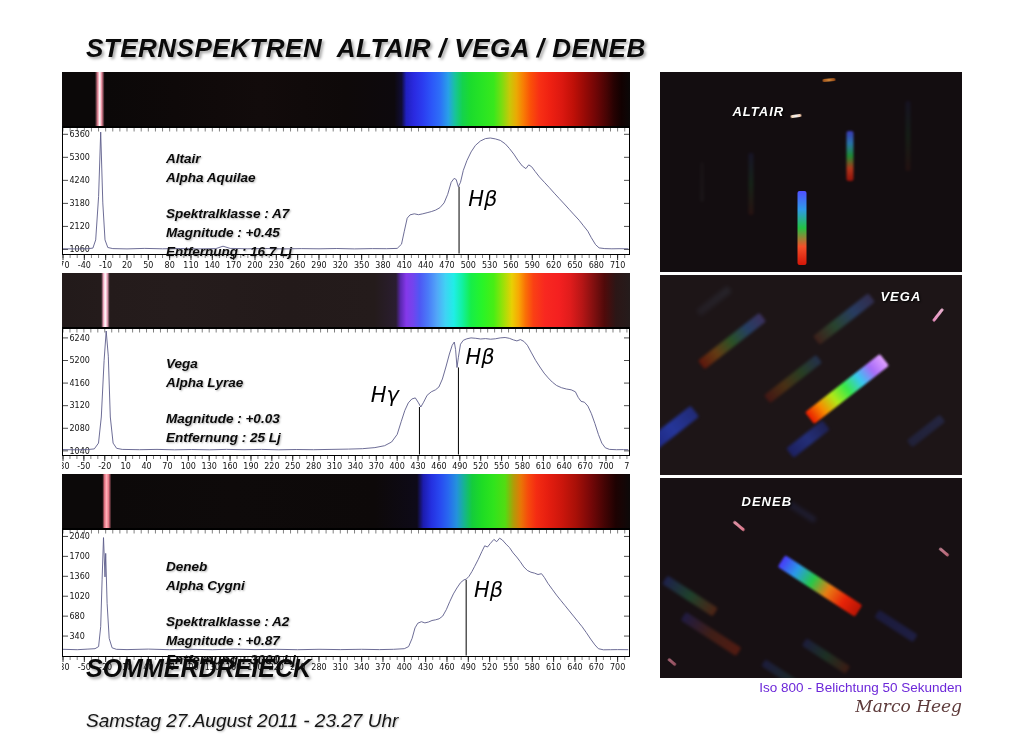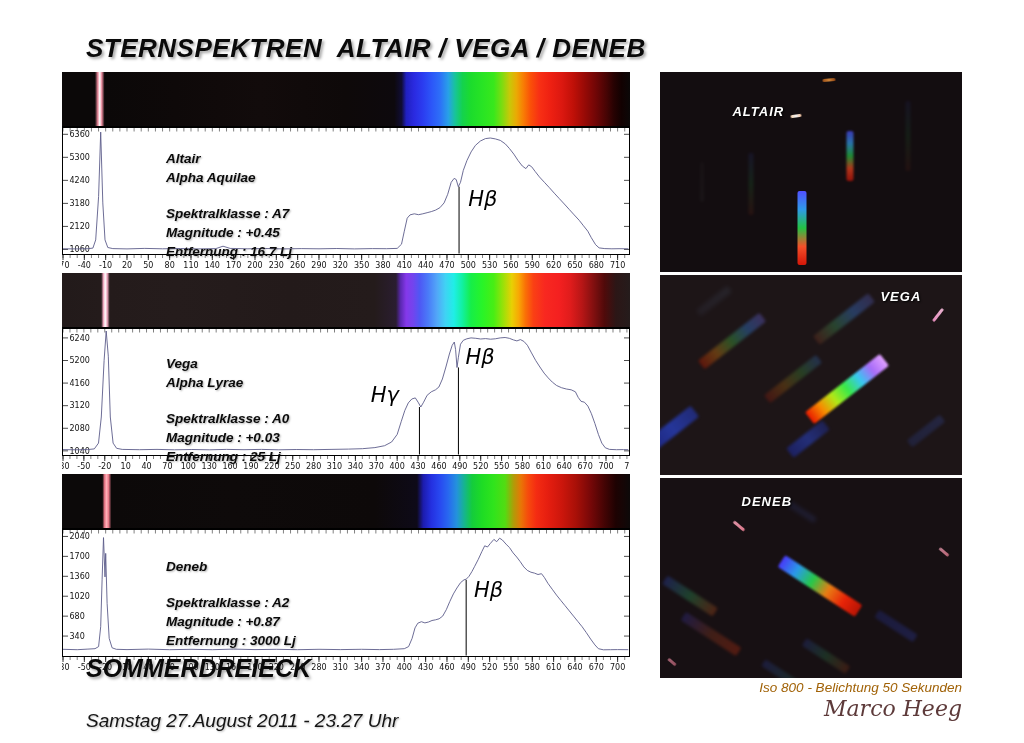--- a/index.html
+++ b/index.html
@@ -20,22 +20,22 @@
   .photo{position:relative;width:302px;height:200px;margin-bottom:3px;overflow:hidden;}
   .photo-label{position:absolute;color:#fff;font-size:13px;font-weight:bold;font-style:italic;
         letter-spacing:1px;text-shadow:1px 1px 2px #000;z-index:5;}
   .streak{position:absolute;border-radius:2px;}
   #footer-heading{position:absolute;left:86px;top:654px;font-size:25px;font-weight:bold;font-style:italic;
         color:#0a0a0a;text-shadow:2px 2px 3px rgba(0,0,0,0.35);}
   #footer-date{position:absolute;left:86px;top:710px;font-size:19px;font-style:italic;color:#151515;
         text-shadow:1px 1px 2px rgba(0,0,0,0.25);}
   #footer-right{position:absolute;right:62px;top:677px;text-align:right;}
   #footer-equipment{font-size:15px;font-style:italic;color:#151515;text-shadow:1px 1px 1px rgba(0,0,0,0.2);}
-  #footer-exposure{font-size:13.5px;font-style:italic;color:#a16207;margin-top:3px;}
-  #footer-author{font-size:22px;font-style:italic;color:#5d3a3a;margin-top:1px;
+  #footer-exposure{font-size:13.5px;color:#6d28d9;margin-top:3px;}
+  #footer-author{font-size:17px;font-style:italic;color:#5d3a3a;margin-top:1px;
         font-family:"DejaVu Serif",serif;text-align:right;}
 </style>
 </head>
 <body>
 
 <div id="page">
 
   <div id="main-title">STERNSPEKTREN  ALTAIR / VEGA / DENEB</div>
 
   <div id="left-col">
@@ -559,21 +559,20 @@
             <polyline points="1.0,121.6 13.5,121.8 25.4,121.6 32.3,120.9 36.5,115.1 39.3,89.0 42.1,32.5 44.2,3.0 46.3,28.2 48.3,89.0 51.1,115.1 54.6,120.3 60.2,121.4 77.6,121.7 95.0,121.4 112.4,121.8 129.8,121.5 147.2,121.8 164.6,121.4 182.0,121.7 199.4,121.4 216.8,121.8 234.2,121.5 251.6,121.7 269.0,121.4 286.4,121.1 300.4,120.7 312.9,119.6 322.6,117.7 329.6,114.0 335.2,106.4 339.3,93.3 342.8,82.5 346.3,74.9 349.8,71.0 353.3,69.9 356.1,74.2 358.8,79.0 361.6,74.2 365.1,67.3 369.3,63.8 373.5,61.8 376.9,59.0 380.4,51.0 383.9,39.0 387.4,26.0 390.2,17.3 392.3,14.0 393.6,21.6 395.0,39.5 396.4,29.2 398.5,16.2 401.3,12.3 404.8,10.8 409.0,9.9 413.8,10.3 418.7,11.0 423.6,10.6 428.5,11.2 433.3,10.8 438.2,9.9 443.1,9.5 447.3,10.3 451.4,11.9 454.9,12.9 458.4,11.6 461.9,13.4 465.4,17.3 469.5,24.9 473.7,32.5 477.9,39.0 482.1,45.1 486.2,49.9 490.4,54.2 494.6,57.5 499.5,59.7 504.3,61.0 509.2,61.8 513.4,63.8 516.2,69.4 519.0,73.3 522.4,74.2 525.9,78.1 529.4,85.7 532.9,95.5 536.4,106.4 539.8,115.1 543.3,119.8 547.5,121.4 554.5,121.7 561.4,121.6 566.3,121.7" fill="none" stroke="#5c5c8a" stroke-width="0.9" clip-path="url(#clip1)"></polyline>
             <line x1="357.4477244772448" y1="126.5" x2="357.4477244772448" y2="78.98965517241379" stroke="#000" stroke-width="1"></line>
             <text x="308.71463714637144" y="74.2103448275862" font-size="21" font-style="italic" fill="#000">Hγ</text>
             <line x1="396.4341943419434" y1="126.5" x2="396.4341943419434" y2="39.45172413793104" stroke="#000" stroke-width="1"></line>
             <text x="403.39606396063965" y="35.758620689655174" font-size="21" font-style="italic" fill="#000">Hβ</text>
           </svg>
         <div class="info" id="info-1" style="top: 26px;">
           <div>Vega</div>
           <div>Alpha Lyrae</div>
           <div class="gap"></div>
-          <div>Spektralklasse : A0</div>
           <div>Magnitude : +0.03</div>
           <div>Entfernung : 25 Lj</div>
         </div>
       </div>
     </div>
 
     <div class="block">
       <div class="strip" id="strip-2" style="background: linear-gradient(to right, rgb(12, 9, 9) 0%, rgb(12, 9, 9) 7.1%, rgb(232, 120, 136) 7.5%, rgb(255, 176, 184) 7.85%, rgb(232, 120, 136) 8.2%, rgb(12, 9, 9) 8.7%, rgb(14, 10, 10) 30%, rgb(13, 9, 9) 55%, rgb(14, 10, 24) 62.5%, rgb(28, 28, 174) 63.6%, rgb(36, 48, 224) 65%, rgb(40, 72, 240) 66.5%, rgb(40, 104, 240) 68%, rgb(36, 146, 220) 69.5%, rgb(22, 180, 144) 70.8%, rgb(20, 204, 60) 72.2%, rgb(30, 220, 36) 74%, rgb(48, 228, 28) 76%, rgb(82, 220, 18) 78%, rgb(176, 156, 8) 79.5%, rgb(232, 118, 6) 80.8%, rgb(246, 76, 12) 82%, rgb(244, 44, 18) 83.5%, rgb(230, 30, 16) 85.5%, rgb(204, 22, 12) 88%, rgb(168, 16, 8) 90.5%, rgb(120, 8, 8) 93%, rgb(68, 4, 4) 95.5%, rgb(30, 2, 2) 97.5%, rgb(13, 9, 9) 100%);"></div>
       <div class="plot-wrap">
         <svg id="plot-2" viewBox="0 0 568 146">
@@ -820,20 +819,21 @@
               <line x1="1" y1="7.446511627906972" x2="6" y2="7.446511627906972" stroke="#000" stroke-width="0.7"></line>
               <line x1="562" y1="7.446511627906972" x2="567" y2="7.446511627906972" stroke="#000" stroke-width="0.7"></line>
               <text x="7.5" y="10.246511627906973" font-size="8" fill="#111">2040</text>
             </g>
             <polyline points="1.0,120.3 15.2,120.7 25.9,120.1 33.0,119.7 36.6,117.6 38.7,97.7 40.1,50.8 41.5,8.6 43.0,47.9 43.7,24.4 45.1,74.3 47.2,109.4 50.1,118.8 54.3,120.3 65.0,120.6 86.3,120.1 107.7,120.7 129.0,120.3 150.3,120.7 171.7,120.1 193.0,120.6 214.3,120.3 235.6,120.7 257.0,120.3 278.3,120.6 299.6,120.3 317.4,120.6 331.6,120.3 342.3,119.7 346.6,117.6 350.1,109.4 353.0,98.9 355.8,94.2 359.4,92.7 362.9,93.9 366.5,93.0 370.0,91.5 373.6,90.8 377.1,89.8 380.7,87.1 384.3,80.7 387.8,72.5 391.4,64.9 394.9,59.0 398.5,53.7 402.0,50.8 404.2,50.2 407.0,47.3 409.9,42.6 412.7,37.3 416.3,30.3 419.8,22.7 422.7,16.8 425.5,18.0 428.3,14.5 431.9,10.4 434.7,12.7 437.6,9.2 440.4,11.0 444.0,15.1 447.5,18.6 451.1,23.9 454.7,28.0 458.2,32.6 461.8,37.9 465.3,41.4 468.9,43.2 472.4,44.1 476.0,45.5 479.5,44.7 482.4,48.5 485.9,54.3 490.2,60.2 494.5,66.1 498.7,71.3 503.0,76.6 507.3,81.9 511.5,87.1 515.8,92.4 520.1,97.7 524.3,103.6 528.6,110.0 532.9,115.9 536.4,119.7 541.4,120.8 548.5,120.7 555.6,120.6 566.3,120.7" fill="none" stroke="#5c5c8a" stroke-width="0.9" clip-path="url(#clip2)"></polyline>
             <line x1="404.1683417085427" y1="126.5" x2="404.1683417085427" y2="50.81395348837209" stroke="#000" stroke-width="1"></line>
             <text x="411.9899497487437" y="67.8093023255814" font-size="21" font-style="italic" fill="#000">Hβ</text>
           </svg>
         <div class="info" id="info-2" style="top: 28px;">
           <div>Deneb</div>
+          <div>Alpha Cygni</div>
           <div class="gap"></div>
           <div>Spektralklasse : A2</div>
           <div>Magnitude : +0.87</div>
           <div>Entfernung : 3000 Lj</div>
         </div>
       </div>
     </div>
 
   </div>
 

